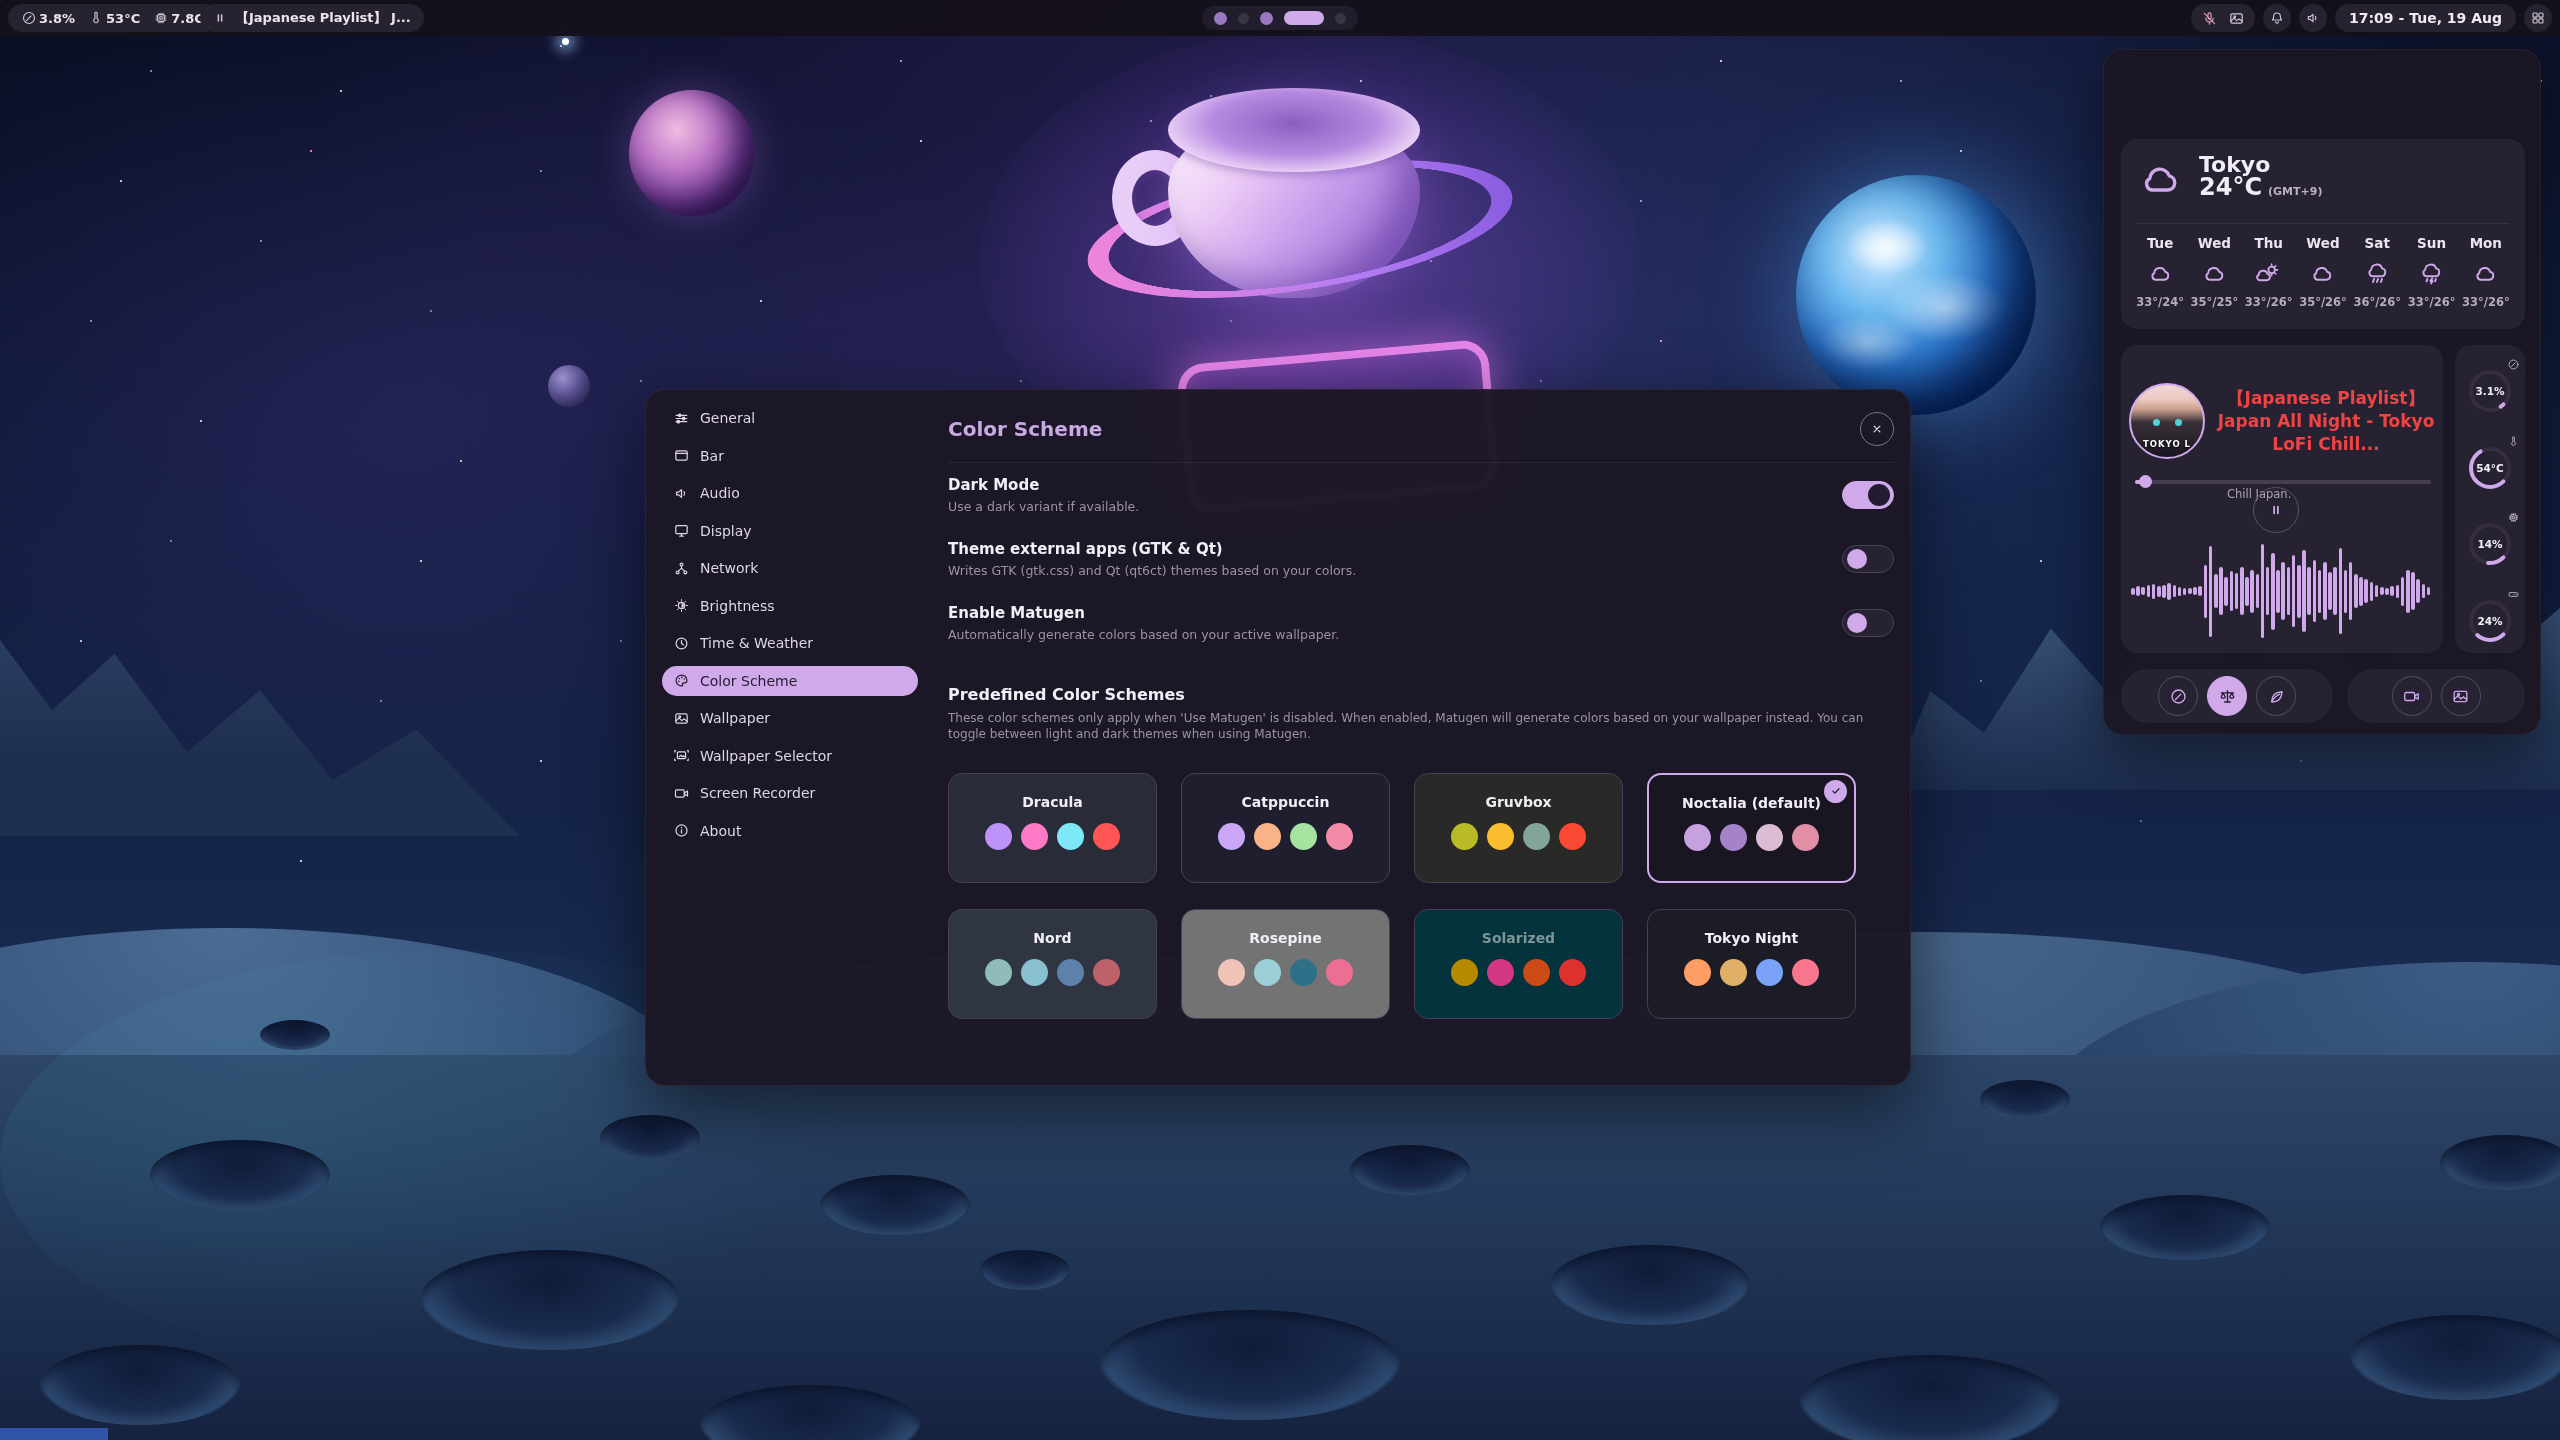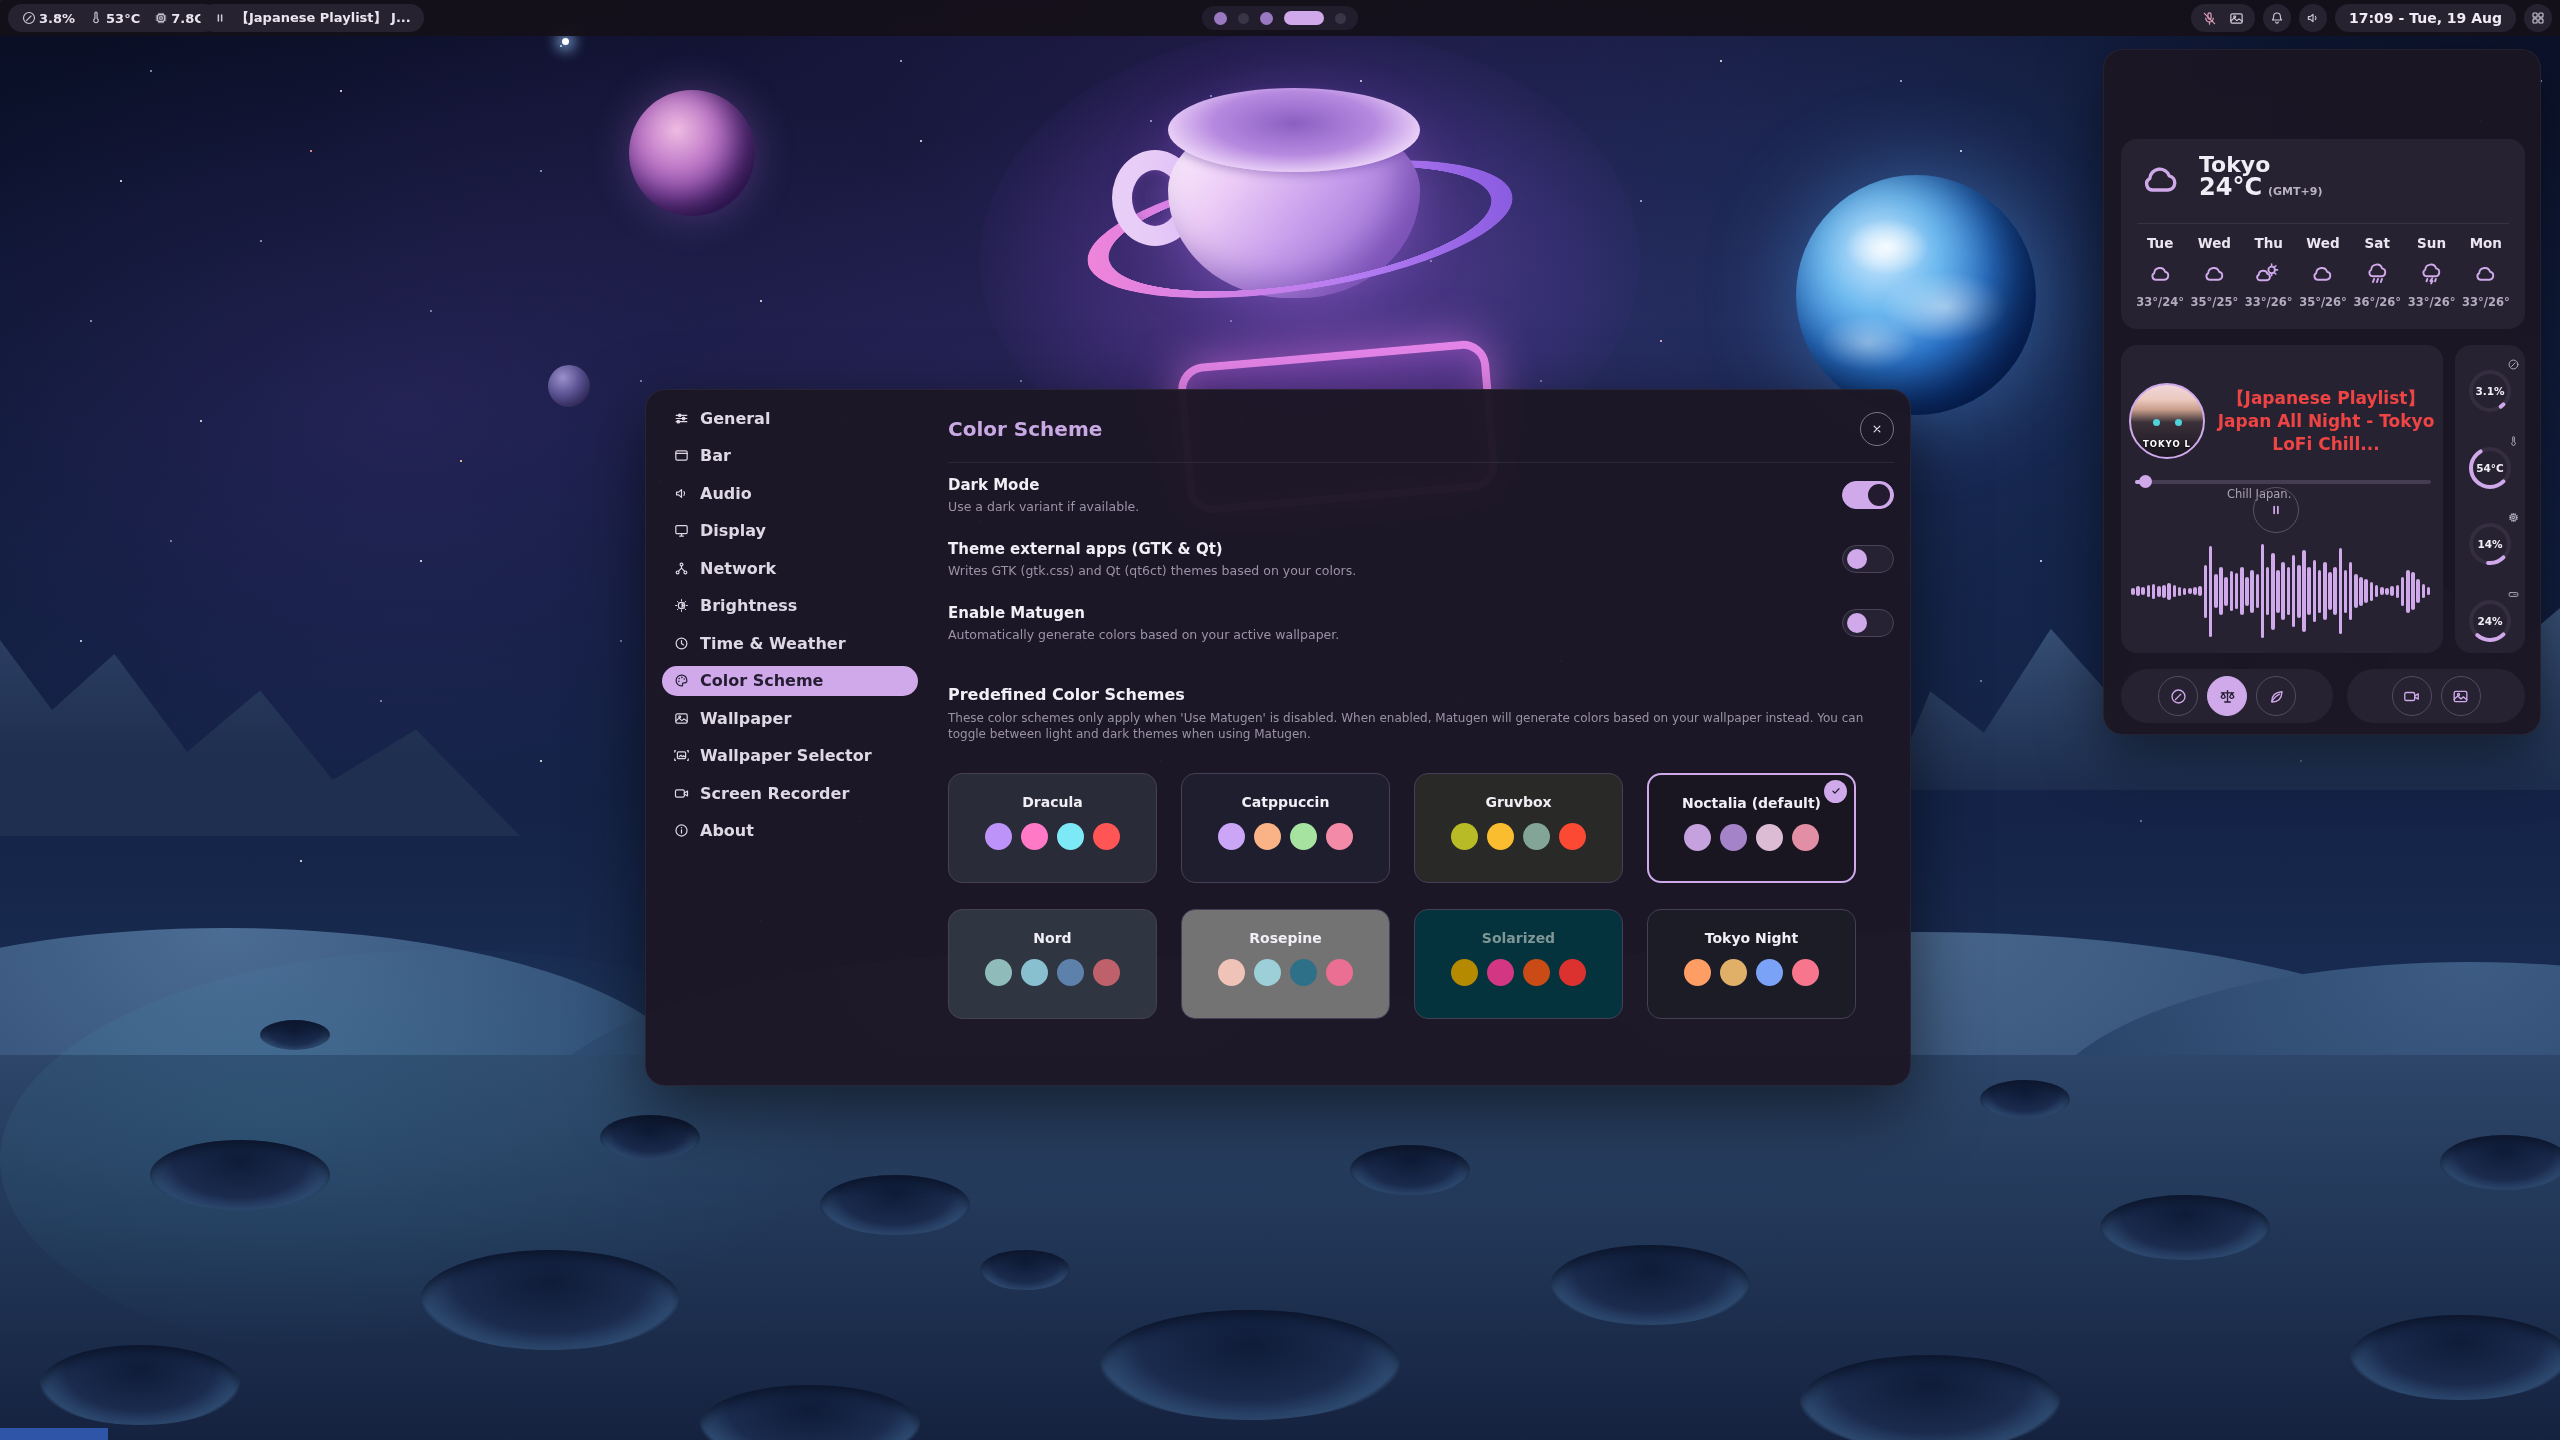--- a/index.html
+++ b/index.html
@@ -128,21 +128,21 @@
 #clock-pill span{font-size:14px;font-weight:700;color:#efeaf4;white-space:nowrap;}
 
 
 #settings{position:absolute;left:645px;top:389px;width:1266px;height:697px;border-radius:20px;
  background:rgba(28,23,37,.97);border:1px solid rgba(255,255,255,.06);z-index:10;
  box-shadow:0 24px 70px rgba(0,0,0,.55);}
 #sidebar{position:absolute;left:16px;top:13px;width:256px;}
 .side-item{height:30px;border-radius:15px;display:flex;align-items:center;gap:10px;padding:0 11px;
  margin-bottom:7.5px;color:#ddd8e4;}
 .side-item .icon{width:17px;height:17px;flex:0 0 17px;}
-.side-item .slabel{font-size:16px;font-weight:700;white-space:nowrap;text-align:center;}
+.side-item .slabel{font-size:14px;font-weight:400;white-space:nowrap;text-align:center;}
 .side-item.selected{background:var(--accent);color:#241d31;}
 #content{position:absolute;left:302px;top:12px;right:16px;bottom:12px;}
 #cs-header{display:flex;align-items:center;justify-content:space-between;padding:10px 0 16px;
  border-bottom:1px solid rgba(255,255,255,.07);}
 #cs-title{font-size:20px;font-weight:700;color:#c9a9e3;}
 #close-btn{width:34px;height:34px;border-radius:50%;border:1.3px solid #7b7488;display:flex;
  align-items:center;justify-content:center;color:#e4dfea;}
 #close-btn .icon{width:14px;height:14px;}
 .srow{display:flex;justify-content:space-between;align-items:center;padding:13px 0;}
 .srow-l{max-width:820px;}

